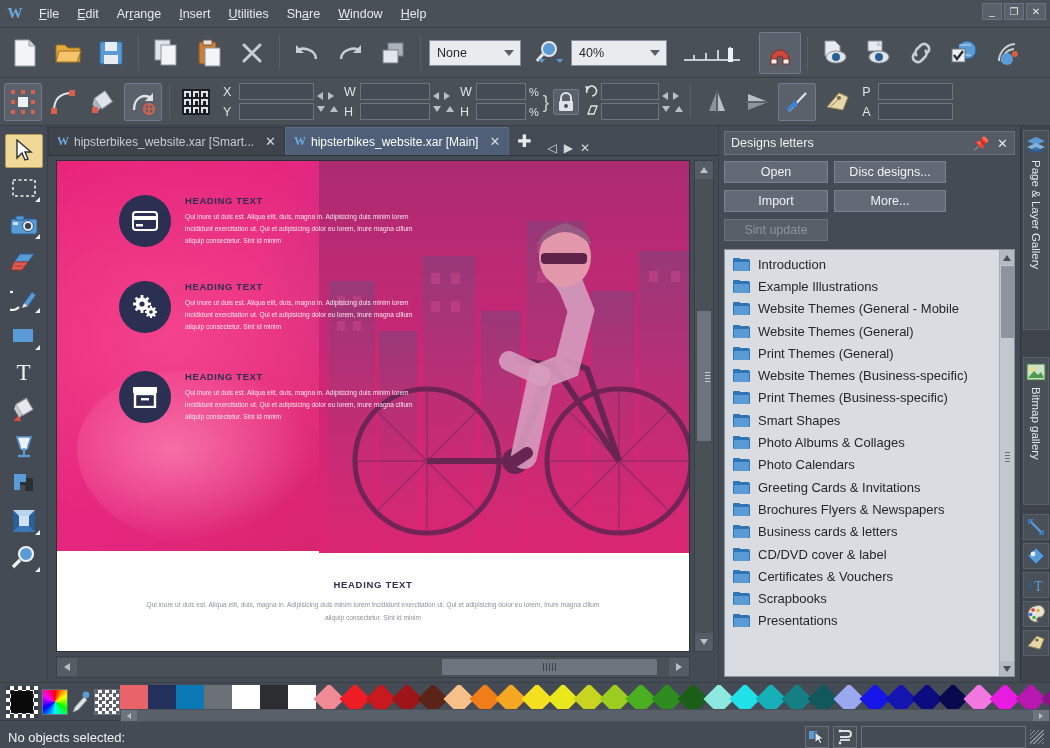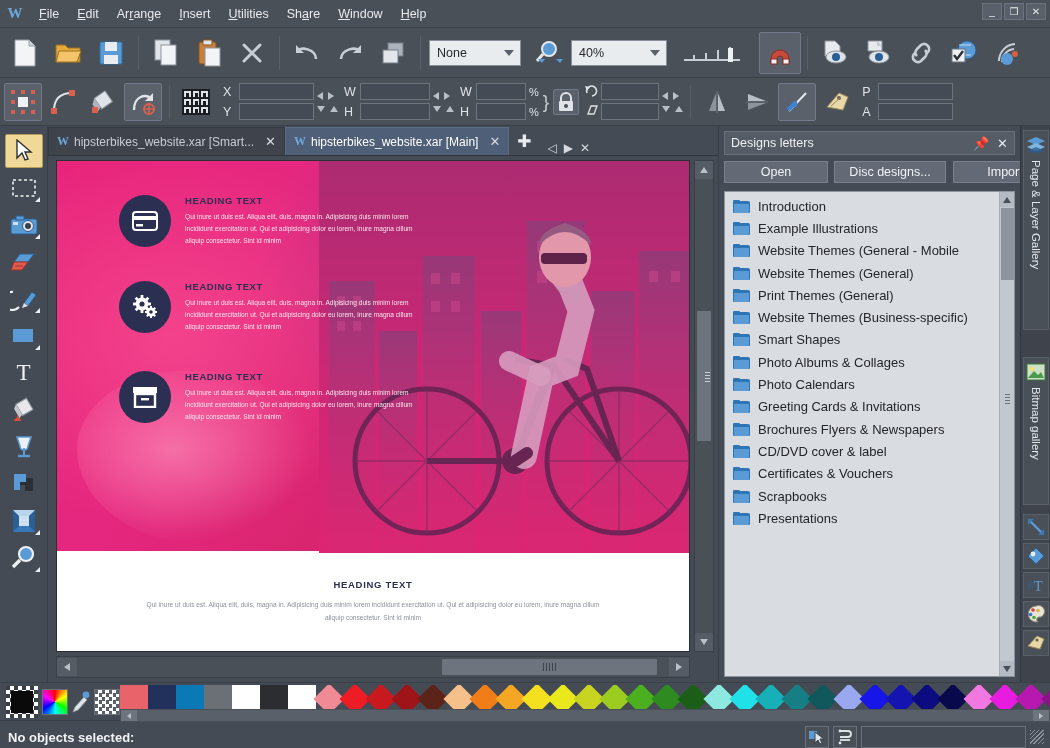--- a/index.html
+++ b/index.html
@@ -188,21 +188,21 @@
     border-left: 1px solid #3a4048;
     display: flex; flex-direction: column;
   }
   .galhead {
     height: 24px; margin: 5px 5px 0; background: #555c66;
     border: 1px solid #6a717b; display: flex; align-items: center;
     padding: 0 6px; font-size: 12.5px; color: #eef0f3;
   }
   .galhead .spacer { flex: 1; }
   .galhead .hicon { margin-left: 8px; font-size: 13px; color: #e4e7eb; }
-  .galbtns { padding: 6px 5px 4px; display: flex; flex-direction: row; gap: 7px; }
+  .galbtns { padding: 6px 5px 4px; display: flex; flex-direction: column; gap: 7px; }
   .galrow { display: flex; gap: 6px; }
   .gbtn {
     height: 22px; background: #636a75;
     border: 1px solid #7b828d; color: #f0f2f5;
     font-size: 12.5px; display: flex; align-items: center; justify-content: center;
   }
   .gbtn.w1 { width: 104px; }
   .gbtn.w2 { width: 112px; }
   .gbtn.disabled { color: #8c939c; background:#575e68; border-color:#6b7079; }
   .listwrap {
@@ -255,21 +255,21 @@
   .palswatches { display:flex; align-items:flex-start; height:34px; overflow:hidden; flex:1; position:relative; }
   .sq { width:28px; height:28px; flex-shrink:0; }
   .dia { width:22px; height:22px; transform: rotate(45deg); margin: 3px 1px; flex-shrink:0; }
   .diawrap { width:26px; height:28px; display:flex; align-items:center; justify-content:center; flex-shrink:0;}
   .palsb { position:absolute; left:120px; right:0; bottom:-2px; height:13px; background:#5a6069; border:1px solid #4a5058; display:flex; }
   
   .statusbar {
     height: 33px; background: #454b54; border-top: 1px solid #3a4048;
     display: flex; align-items: center; padding-left: 8px;
   }
-  .statustext { font-size: 13px; color: #f0f2f5; font-weight: bold; }
+  .statustext { font-size: 13px; color: #f0f2f5; font-weight: normal; }
   .statusright { margin-left:auto; display:flex; align-items:center; gap:4px; padding-right:6px; }
   .sbox { width:24px; height:22px; background:#4a5058; border:1px solid #6a717b;
     display:flex;align-items:center;justify-content:center; }
   .sfield { width:165px; height:22px; background:#454b54; border:1px solid #6a717b; }
   .grip { width:14px;height:14px;
     background: repeating-linear-gradient(135deg,#8c939c 0 1px,transparent 1px 3px); }
 </style>
 </head>
 <body>
 
@@ -974,20 +974,28 @@
               <i class="fr"></i>
             </span>
             <span>Website Themes (Business-specific)</span>
           </div>
           <div class="litem">
             <span class="folder">
               <i class="bk"></i>
               <i class="tab"></i>
               <i class="fr"></i>
             </span>
+            <span>Print Themes (Business-specific)</span>
+          </div>
+          <div class="litem">
+            <span class="folder">
+              <i class="bk"></i>
+              <i class="tab"></i>
+              <i class="fr"></i>
+            </span>
             <span>Smart Shapes</span>
           </div>
           <div class="litem">
             <span class="folder">
               <i class="bk"></i>
               <i class="tab"></i>
               <i class="fr"></i>
             </span>
             <span>Photo Albums &amp; Collages</span>
           </div>
@@ -1007,20 +1015,28 @@
             </span>
             <span>Greeting Cards &amp; Invitations</span>
           </div>
           <div class="litem">
             <span class="folder">
               <i class="bk"></i>
               <i class="tab"></i>
               <i class="fr"></i>
             </span>
             <span>Brochures Flyers &amp; Newspapers</span>
+          </div>
+          <div class="litem">
+            <span class="folder">
+              <i class="bk"></i>
+              <i class="tab"></i>
+              <i class="fr"></i>
+            </span>
+            <span>Business cards &amp; letters</span>
           </div>
           <div class="litem">
             <span class="folder">
               <i class="bk"></i>
               <i class="tab"></i>
               <i class="fr"></i>
             </span>
             <span>CD/DVD cover &amp; label</span>
           </div>
           <div class="litem">

